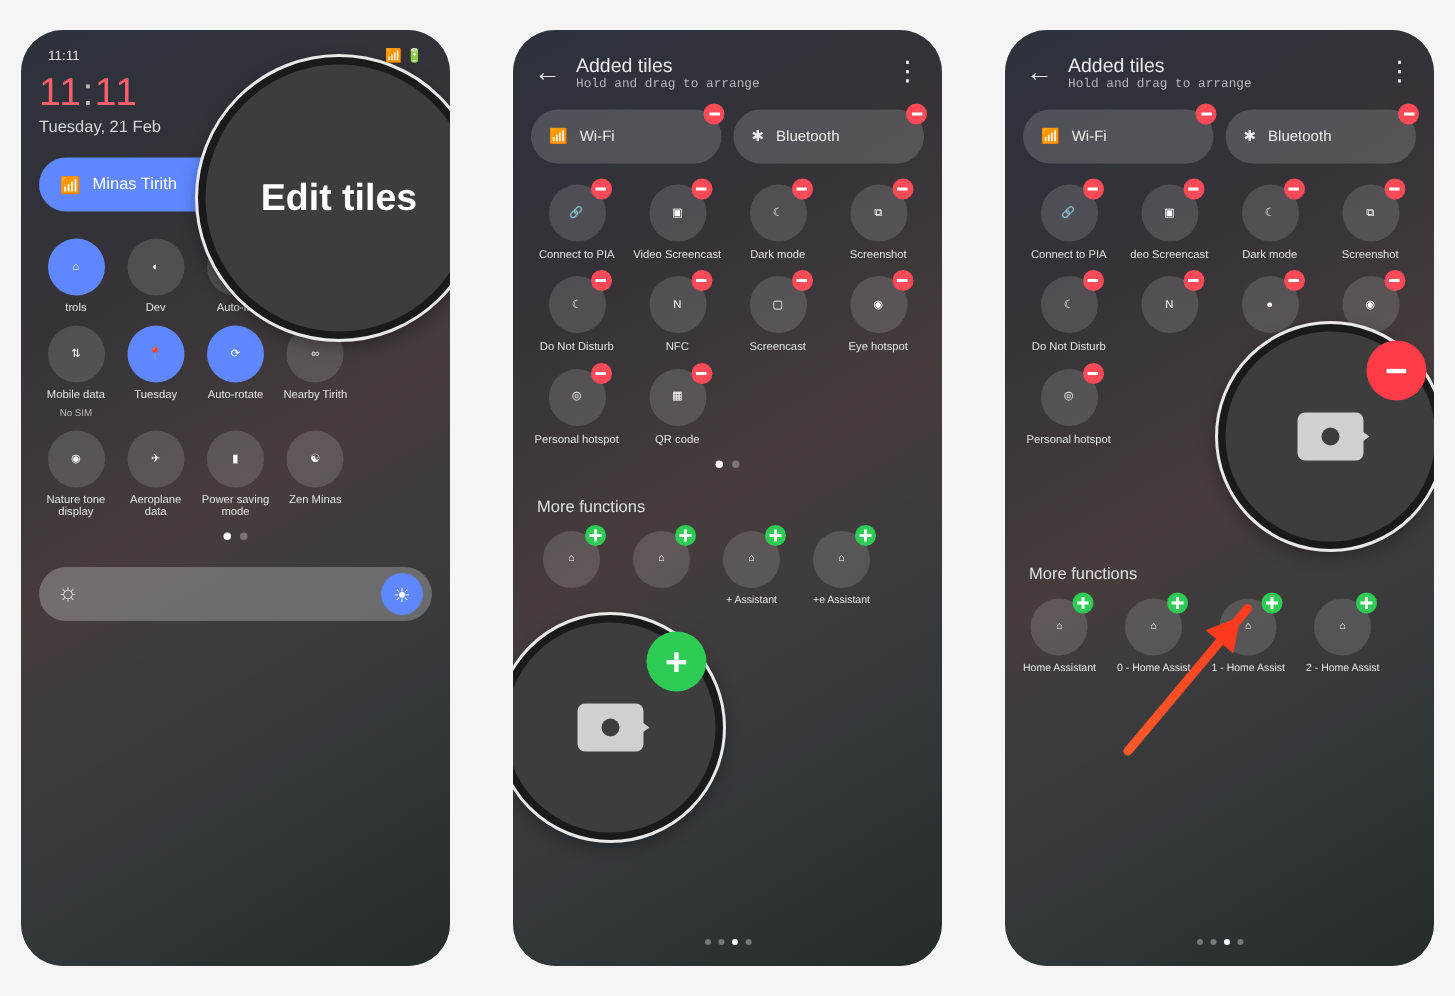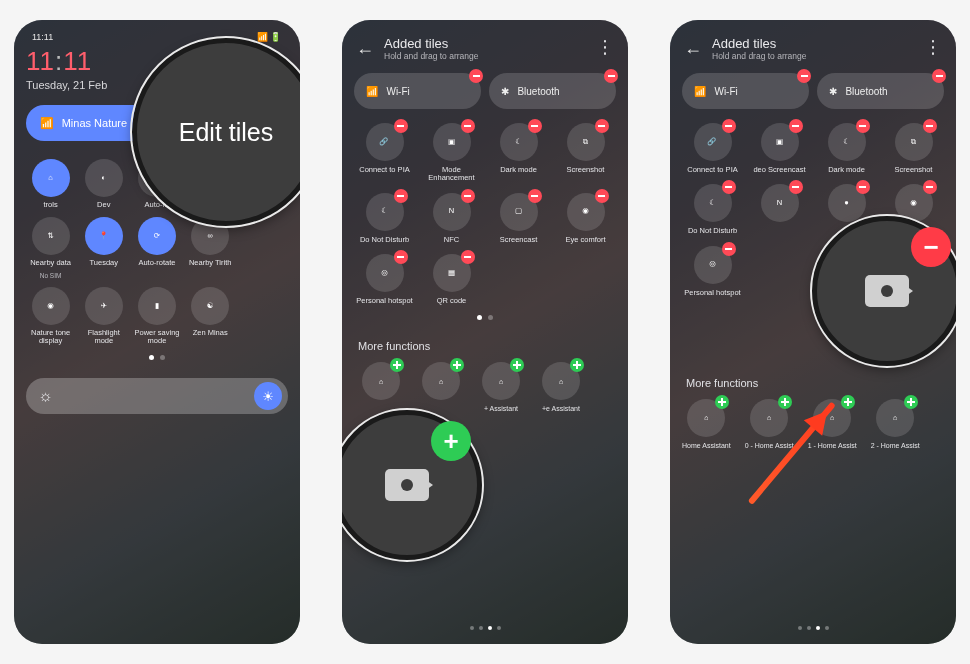--- a/index.html
+++ b/index.html
@@ -74,37 +74,37 @@
   .page-dots span.active{background:#fff;}
   
   .callout{
     position:absolute; border-radius:50%;
     background:#3d3d3d; color:#fff;
     border:5px solid #1a1a1a;
     outline:2px solid #e9e9e9;
     display:flex;align-items:center;justify-content:center;
     box-shadow:0 4px 12px rgba(0,0,0,0.4);
   }
-  .callout1{ top:18px; right:-20px; width:188px; height:188px; font-size:25px; font-weight:400;}
+  .callout1{ top:18px; right:-20px; width:188px; height:188px; font-size:25px; font-weight:700;}
   .callout-small{ width:150px;height:150px;}
   .callout-badge{
     position:absolute;width:40px;height:40px;border-radius:50%;
     top:6px;right:6px;display:flex;align-items:center;justify-content:center;
     font-size:26px;color:#fff;font-weight:700;
   }
   .badge-green{ background:#2ecc55;}
   .badge-red{ background:#ff3b47;}
   .cam-icon{width:44px;height:32px;background:#d0d0d0;border-radius:5px;position:relative;}
   .cam-icon::before{content:'';position:absolute;right:-14px;top:6px;border:10px solid transparent;border-left:14px solid #d0d0d0;}
   .cam-icon::after{content:'';position:absolute;left:16px;top:10px;width:12px;height:12px;border-radius:50%;background:#3d3d3d;}
   
   .hdr{ display:flex; align-items:flex-start; gap:10px; padding:6px 2px 8px;}
   .hdr .back{ font-size:18px; color:#e6e6e6; margin-top:2px;}
   .hdr .ttl{ font-size:13px; font-weight:500;}
-  .hdr .sub{ font-size:8.5px; color:#b6b6bb;}
+  .hdr .sub{ font-size:8.5px; color:#b6b6bb;font-family:Liberation Mono, monospace;}
   .hdr .more{ margin-left:auto; font-size:18px;}
   .wide-tiles{ display:flex; gap:8px; margin-top:4px;}
   .wtile{
     flex:1; height:36px; border-radius:18px;
     background:rgba(255,255,255,0.16);
     display:flex;align-items:center;gap:8px;padding:0 12px;
     font-size:10px;color:#eee;position:relative;
   }
   .rm-badge{
     position:absolute;top:-4px;right:-2px;width:14px;height:14px;
@@ -144,21 +144,21 @@
     <div class="statusbar">
       <span>11:11</span>
       <span>📶 🔋</span>
     </div>
     <div class="clock">
       <span>11</span><span class="colon">:</span><span>11</span>
     </div>
     <div class="date">Tuesday, 21 Feb</div>
     <div class="wifi-pill">
       <span>📶</span>
-      <span>Minas Nature</span>
+      <span>Minas Tirith</span>
     </div>
     <div class="tiles-grid" id="p1grid">
         <div class="tile">
           <div class="circ on">⌂</div>
           <span>trols</span>
         </div>
         <div class="tile">
           <div class="circ">◐</div>
           <span>Dev</span>
         </div>
@@ -169,21 +169,21 @@
         <div class="tile">
           <div class="circ on">⚡</div>
           <span>Flashlight</span>
         </div>
         <div class="tile">
           <div class="circ on">◉</div>
           <span>cations</span>
         </div>
         <div class="tile">
           <div class="circ">⇅</div>
-          <span>Nearby data</span>
+          <span>Mobile data</span>
           <span class="sub">No SIM</span>
         </div>
         <div class="tile">
           <div class="circ on">📍</div>
           <span>Tuesday</span>
         </div>
         <div class="tile">
           <div class="circ on">⟳</div>
           <span>Auto-rotate</span>
         </div>
@@ -191,21 +191,21 @@
           <div class="circ">∞</div>
           <span>Nearby Tirith</span>
         </div>
         <div></div>
         <div class="tile">
           <div class="circ">◉</div>
           <span>Nature tone display</span>
         </div>
         <div class="tile">
           <div class="circ">✈</div>
-          <span>Flashlight mode</span>
+          <span>Aeroplane data</span>
         </div>
         <div class="tile">
           <div class="circ">▮</div>
           <span>Power saving mode</span>
         </div>
         <div class="tile">
           <div class="circ">☯</div>
           <span>Zen Minas</span>
         </div>
       </div>
@@ -246,21 +246,21 @@
           <span class="rm-badge"></span>
         </div>
       </div>
     <div class="grid4" id="p2grid">
         <div class="t2">
           <div class="c">🔗<span class="rm-badge"></span></div>
           <span>Connect to PIA</span>
         </div>
         <div class="t2">
           <div class="c">▣<span class="rm-badge"></span></div>
-          <span>Mode Enhancement</span>
+          <span>Video Screencast</span>
         </div>
         <div class="t2">
           <div class="c">☾<span class="rm-badge"></span></div>
           <span>Dark mode</span>
         </div>
         <div class="t2">
           <div class="c">⧉<span class="rm-badge"></span></div>
           <span>Screenshot</span>
         </div>
         <div class="t2">
@@ -270,21 +270,21 @@
         <div class="t2">
           <div class="c">N<span class="rm-badge"></span></div>
           <span>NFC</span>
         </div>
         <div class="t2">
           <div class="c">▢<span class="rm-badge"></span></div>
           <span>Screencast</span>
         </div>
         <div class="t2">
           <div class="c">◉<span class="rm-badge"></span></div>
-          <span>Eye comfort</span>
+          <span>Eye hotspot</span>
         </div>
         <div class="t2">
           <div class="c">◎<span class="rm-badge"></span></div>
           <span>Personal hotspot</span>
         </div>
         <div class="t2">
           <div class="c">▦<span class="rm-badge"></span></div>
           <span>QR code</span>
         </div>
       </div>

